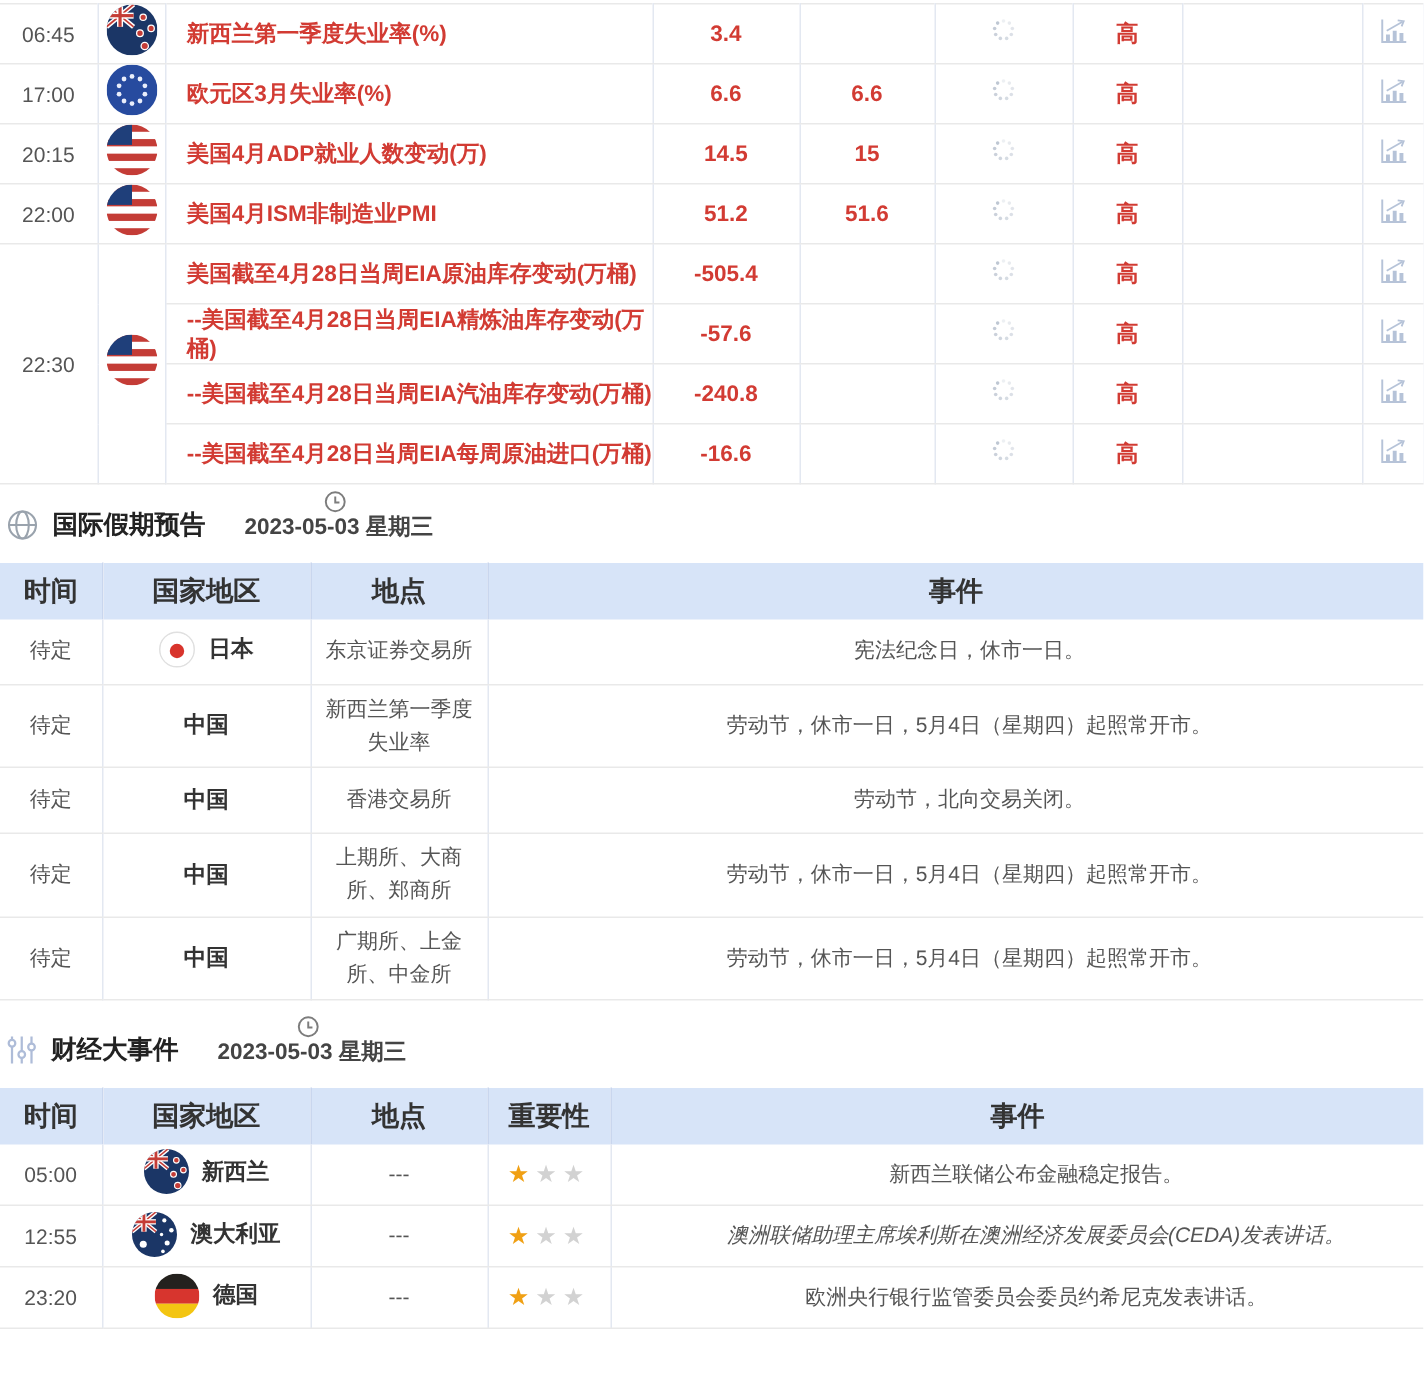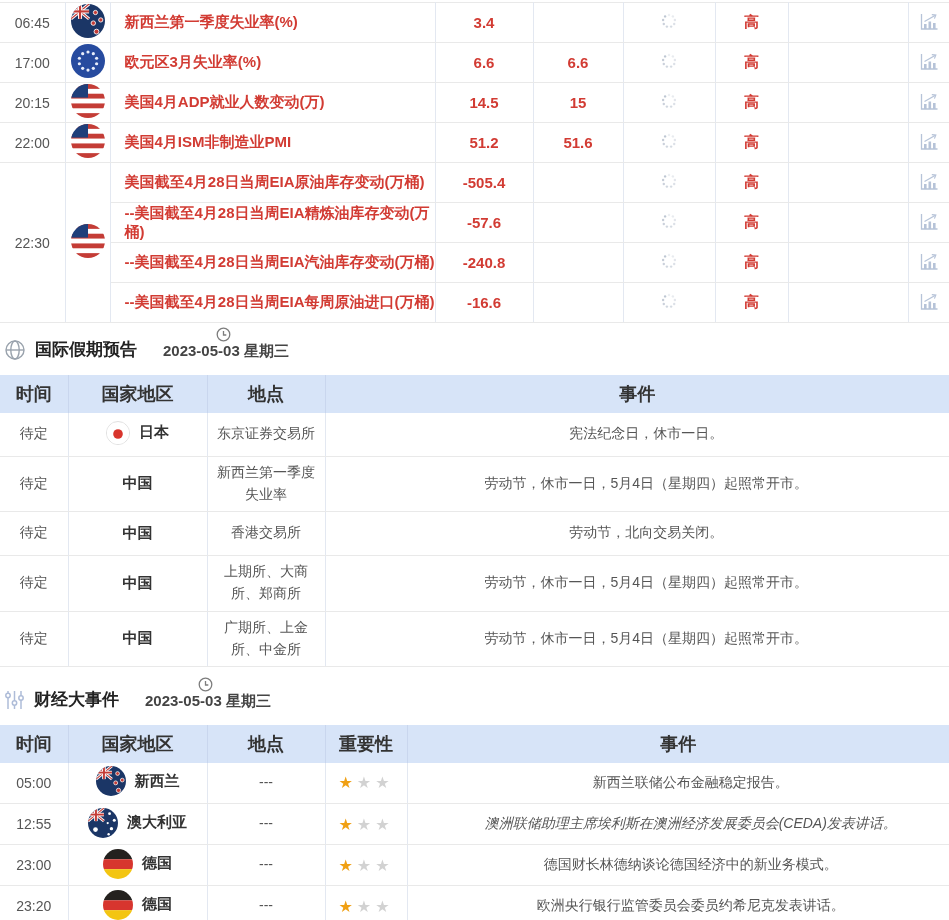--- a/index.html
+++ b/index.html
@@ -552,45 +552,29 @@
                 <circle cx="22" cy="28" r="1.3" fill="#fff"></circle>
               </svg>
             </span>
             <span class="country-label">澳大利亚</span>
           </span></td>
         <td class="td-loc">---</td>
         <td class=""><span class="stars"><span class="star-on">★</span><span class="star-off">★</span><span class="star-off">★</span></span></td>
         <td class="td-eventtext no-right" style="padding-left: 25px; font-style: italic;">澳洲联储助理主席埃利斯在澳洲经济发展委员会(CEDA)发表讲话。</td>
       </tr>
       <tr style="height: 41px;">
-        <td class="td-time">23:00</td>
+        <td class="td-time">23:20</td>
         <td class=""><span class="country-cell">
             <span class="flag flag-germany" style="width:30px;height:30px">
               <svg width="30" height="30" viewBox="0 0 32 32">
                 <rect width="32" height="11" fill="#24211e"></rect>
                 <rect y="11" width="32" height="10.5" fill="#d7352e"></rect>
                 <rect y="21.5" width="32" height="10.5" fill="#f3c512"></rect>
               </svg>
             </span>
             <span class="country-label">德国</span>
           </span></td>
         <td class="td-loc">---</td>
         <td class=""><span class="stars"><span class="star-on">★</span><span class="star-off">★</span><span class="star-off">★</span></span></td>
-        <td class="td-eventtext no-right" style="padding-left: 25px;">德国财长林德纳谈论德国经济中的新业务模式。</td>
-      </tr>
-      <tr style="height: 41px;">
-        <td class="td-time">23:20</td>
-        <td class=""><span class="country-cell">
-            <span class="flag flag-germany" style="width:30px;height:30px">
-              <svg width="30" height="30" viewBox="0 0 32 32">
-                <rect width="32" height="11" fill="#24211e"></rect>
-                <rect y="11" width="32" height="10.5" fill="#d7352e"></rect>
-                <rect y="21.5" width="32" height="10.5" fill="#f3c512"></rect>
-              </svg>
-            </span>
-            <span class="country-label">德国</span>
-          </span></td>
-        <td class="td-loc">---</td>
-        <td class=""><span class="stars"><span class="star-on">★</span><span class="star-off">★</span><span class="star-off">★</span></span></td>
         <td class="td-eventtext no-right" style="padding-left: 25px;">欧洲央行银行监管委员会委员约希尼克发表讲话。</td>
       </tr>
     </tbody>
 </table>
 
 </body></html>

